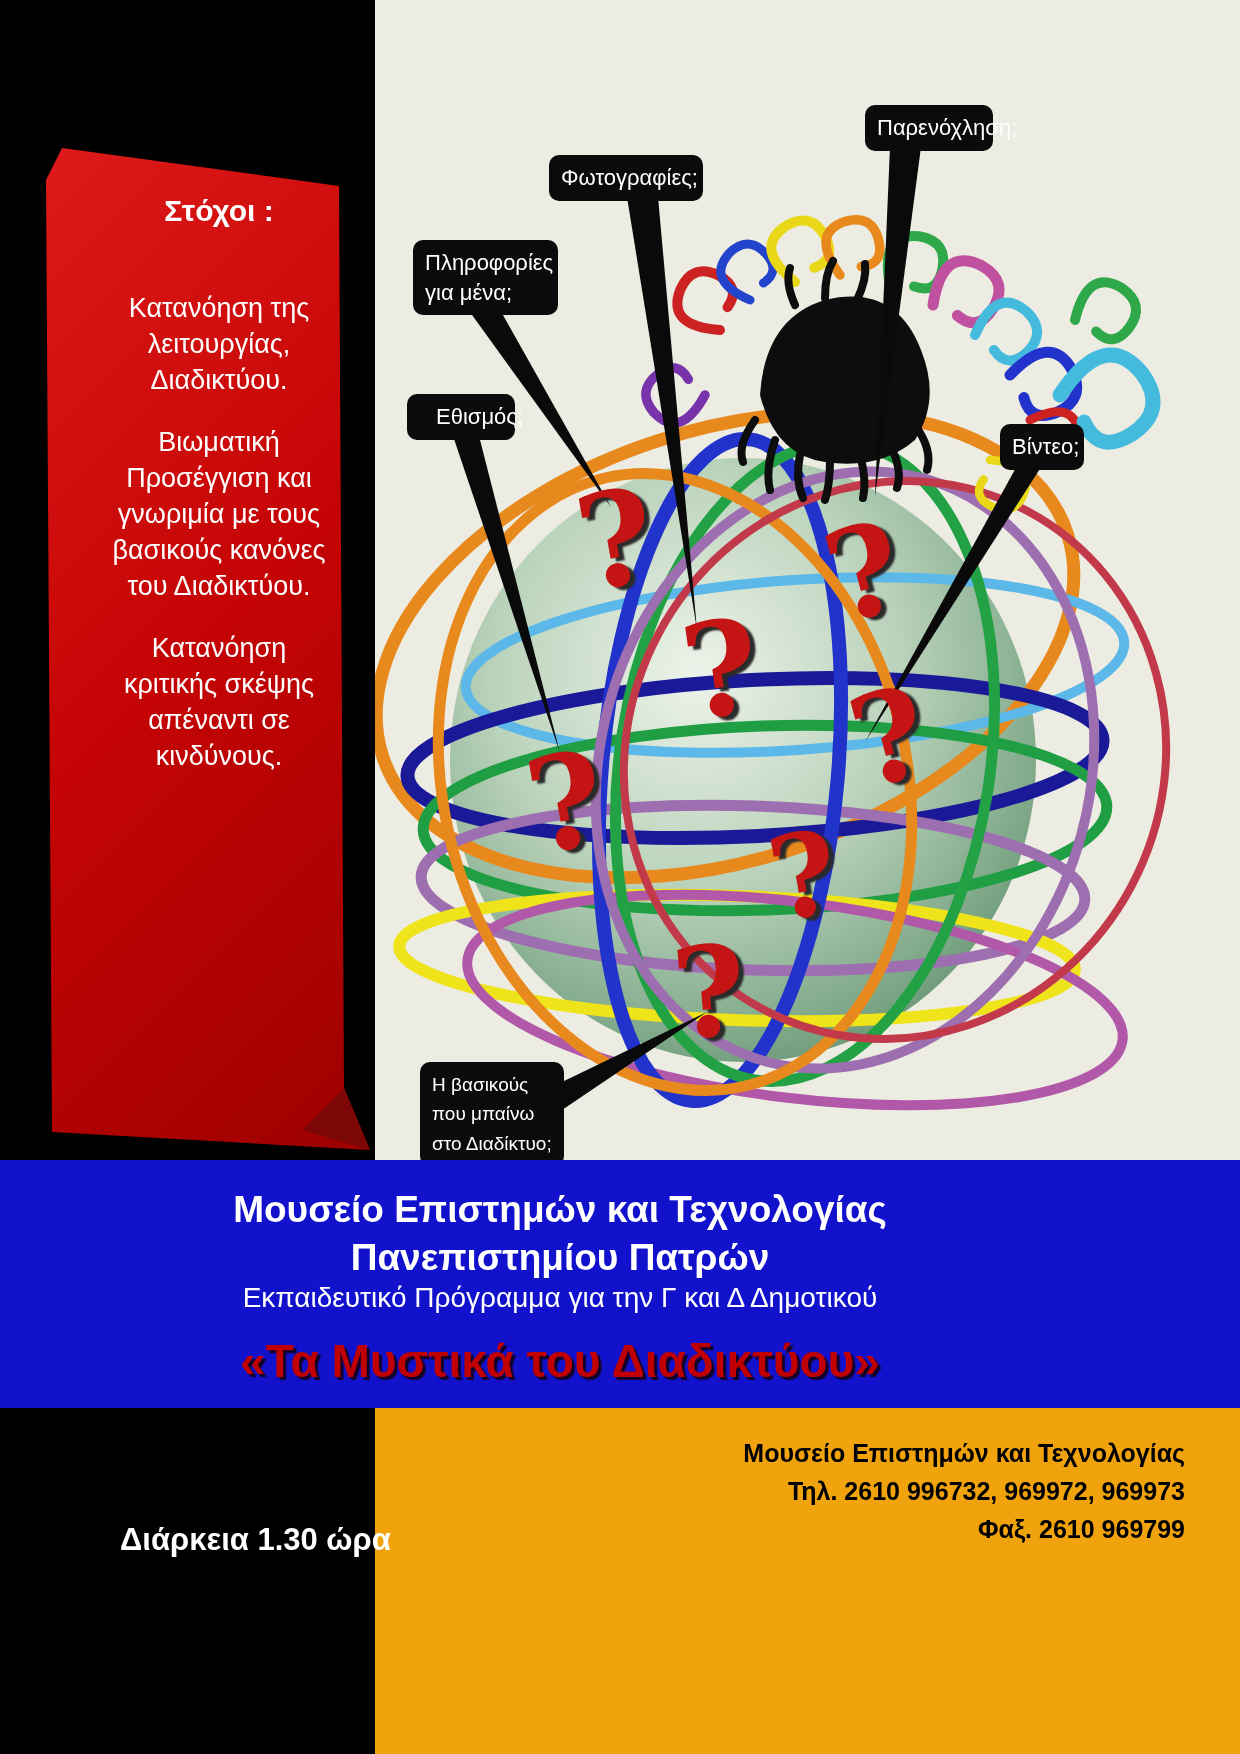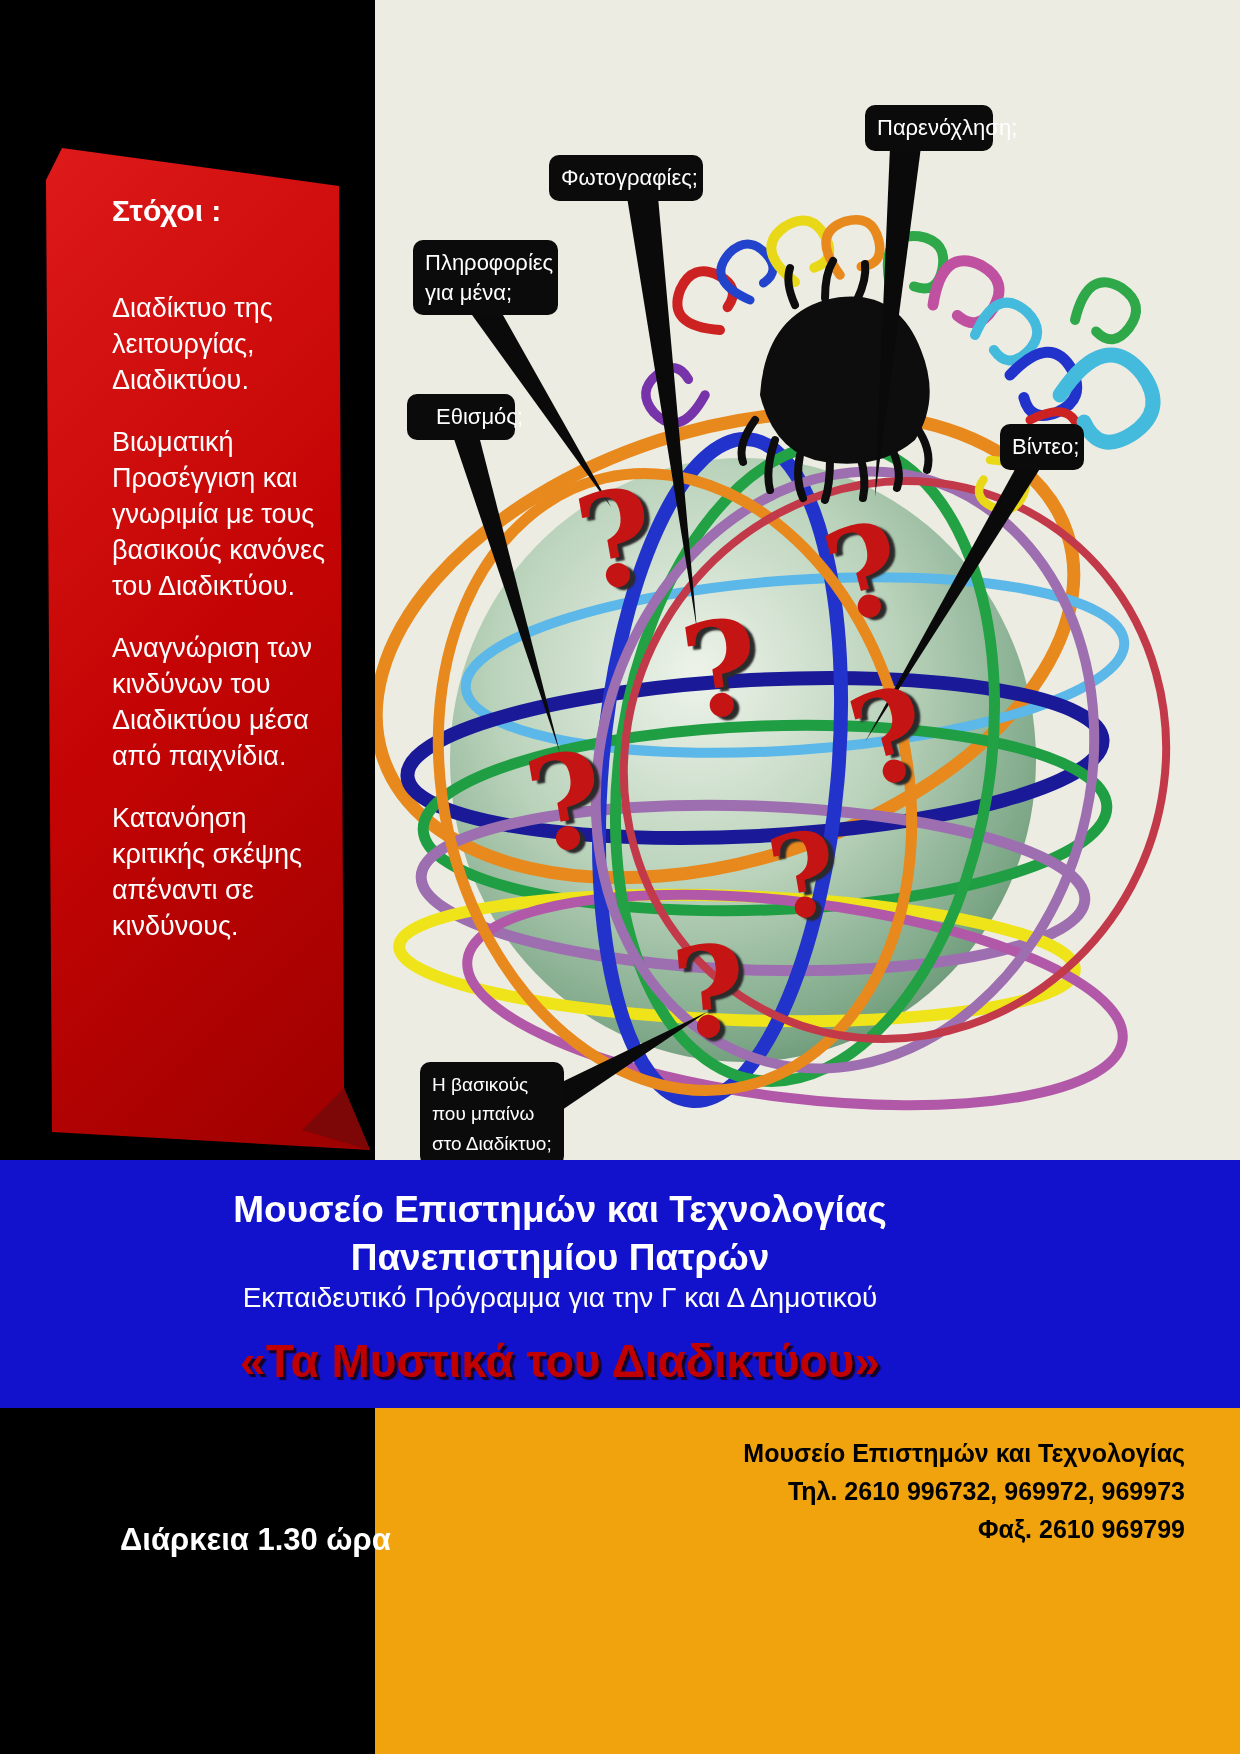--- a/index.html
+++ b/index.html
@@ -29,21 +29,21 @@
   .ribbon-shape {
     position:absolute; left:0; top:0; width:100%; height:100%;
     background:linear-gradient(135deg,#de1a1a 0%,#c40404 50%,#9c0000 100%);
     clip-path:polygon(16px 6px,293px 44px,298px 946px,324px 1008px,6px 990px,0px 38px);
   }
   .ribbon-fold {
     position:absolute; left:0; top:0; width:100%; height:100%;
     background:#7d0606;
     clip-path:polygon(298px 946px,324px 1008px,256px 988px);
   }
-  .ribbon-content { position:absolute; left:66px; top:52px; width:214px; color:#ffffff; }
+  .ribbon-content { position:absolute; left:66px; top:52px; width:214px; color:#ffffff;text-align:center; }
   .ribbon-content h2 { font-size:30px; font-weight:bold; margin-bottom:62px; }
   .ribbon-content p { font-size:27px; line-height:36px; margin-bottom:26px; }
 
   
   .blue-band {
     position:absolute; left:0; top:1160px; width:1240px; height:248px;
     background:#1212CC; color:#ffffff; text-align:center;
     padding:26px 130px 0 10px;
   }
   .museum-line { font-size:37px; font-weight:bold; line-height:48px; }
@@ -156,23 +156,22 @@
     <div class="callout" style="left:32px; top:394px; width:108px;padding-left:29px;">Εθισμός;</div>
     <div class="callout" style="left:625px; top:424px; width:84px;">Βίντεο;</div>
     <div class="callout" style="left:45px; top:1062px; width:144px; font-size:19px; line-height:1.55;">Η βασικούς που μπαίνω  στο Διαδίκτυο;</div>
   </div>
 
   <div class="ribbon">
     <div class="ribbon-shape"></div>
     <div class="ribbon-fold"></div>
     <div class="ribbon-content">
       <h2>Στόχοι :</h2>
-      <p>Διαδίκτυο της λειτουργίας, Διαδικτύου.</p>
+      <p>Κατανόηση της λειτουργίας, Διαδικτύου.</p>
       <p>Βιωματική Προσέγγιση και γνωριμία με τους βασικούς κανόνες του Διαδικτύου.</p>
-      <p>Αναγνώριση των  κινδύνων του Διαδικτύου μέσα από παιχνίδια.</p>
       <p>Κατανόηση κριτικής σκέψης απέναντι σε κινδύνους.</p>
     </div>
   </div>
 
   <div class="blue-band">
     <div class="museum-line">Μουσείο  Επιστημών και Τεχνολογίας</div>
     <div class="museum-line">Πανεπιστημίου Πατρών</div>
     <div class="program-info">Εκπαιδευτικό Πρόγραμμα για την Γ και Δ Δημοτικού</div>
     <div class="program-title">«Τα Μυστικά του Διαδικτύου»</div>
   </div>

